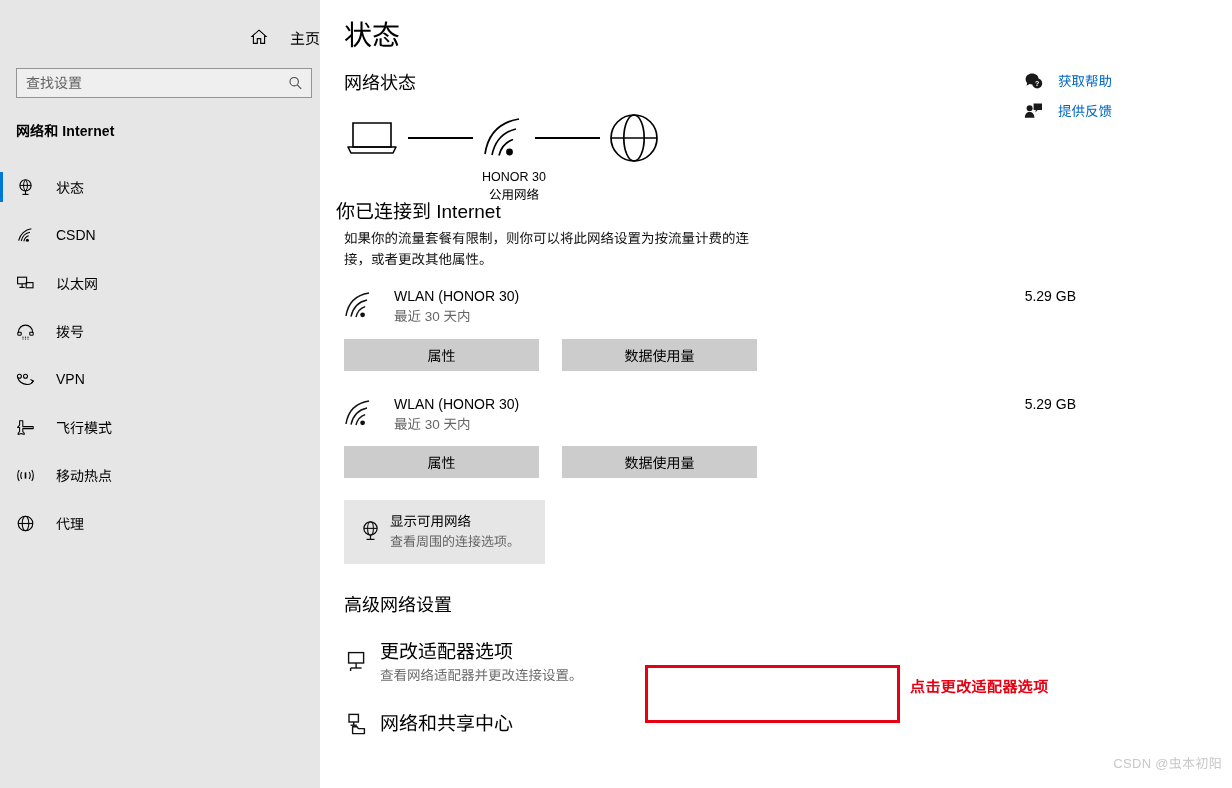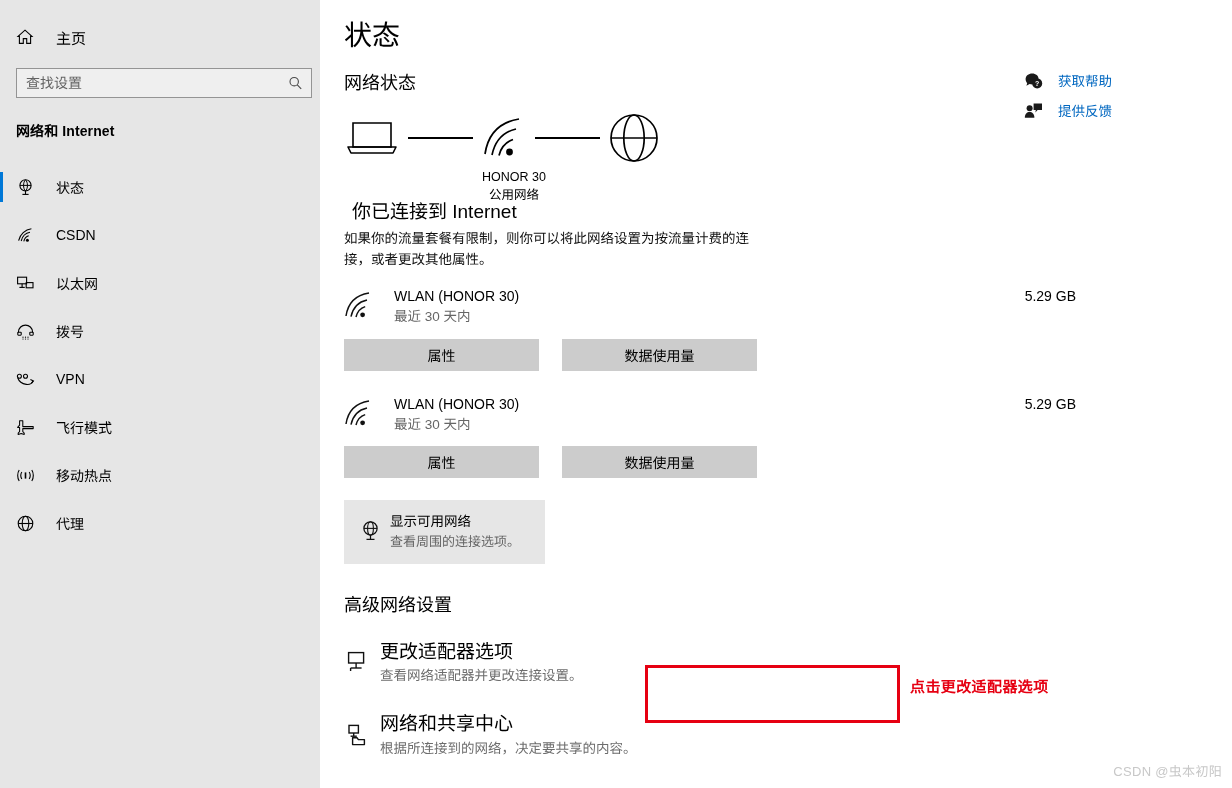--- a/index.html
+++ b/index.html
@@ -19,20 +19,21 @@
   .sidebar {
     width: 320px; height: 788px;
     background: #e6e6e6;
     flex: 0 0 320px;
     position: relative;
   }
   .home-row {
     display: flex; align-items: center;
     height: 34px; margin-top: 20px; padding-left: 16px;
     cursor: default;
+    justify-content: flex-end;
   }
   .home-row .ico { width: 26px; display: flex; align-items: center; justify-content: flex-start; }
   .home-row .lbl { font-size: 15px; margin-left: 14px; color: #000; }
 
   .search-wrap { padding: 14px 8px 0 16px; }
   .search-box {
     position: relative;
     height: 30px;
     background: #efefef;
     border: 1px solid #949494;
@@ -95,21 +96,21 @@
   .net-caption {
     text-align: center;
     font-size: 12.5px;
     line-height: 1.45;
     width: 140px;
     margin-left: 100px;
     margin-top: 4px;
     color: #000;
   }
 
-  .conn-title { font-size: 19px; padding: 10px 0 0 32px; font-weight: normal; }
+  .conn-title { font-size: 19px; padding: 10px 0 0 16px; font-weight: normal; }
   .conn-desc {
     font-size: 13.5px; line-height: 1.55;
     padding: 6px 0 0 24px;
     max-width: 430px;
     color: #111;
   }
 
   
   .adapter { position: relative; padding: 15px 0 0 24px; }
   .adapter-row { display: flex; align-items: flex-start; position: relative; width: 732px; gap: 10px; }
@@ -166,21 +167,21 @@
     white-space: nowrap;
   }
 
   
   .help-panel { position: absolute; right: 18px; top: 60px; width: 190px; }
   .help-link { display: flex; align-items: flex-end; height: 30px; cursor: default; }
   .help-ico { width: 26px; flex: 0 0 26px; line-height: 0; }
   .help-lbl { font-size: 13.5px; color: #0067c0; margin-left: 8px; }
 
   .watermark {
-    position: absolute; right: 10px; bottom: 8px;
+    position: absolute; right: 10px; bottom: 16px;
     font-size: 13px; color: #c8c8c8;
     letter-spacing: 0.3px;
     white-space: nowrap;
   }
 </style>
 </head>
 <body>
 
 <div class="app">
 
@@ -443,21 +444,20 @@
       <span class="adv-ico">
         <svg width="26" height="24" viewBox="0 0 26 24">
           <rect x="5" y="2.4" width="9.4" height="7.6" fill="none" stroke="#111" stroke-width="1.4"></rect>
           <line x1="9.7" y1="10" x2="9.7" y2="13.2" stroke="#111" stroke-width="1.4"></line>
           <line x1="6.6" y1="13.2" x2="12.8" y2="13.2" stroke="#111" stroke-width="1.4"></line>
           <path d="M8.6 14.8 H13 L14.4 16.6 H20.4 V21.6 H8.6 Z" fill="none" stroke="#111" stroke-width="1.4" stroke-linejoin="round"></path>
         </svg>
       </span>
       <span>
         <div class="adv-title2">网络和共享中心</div>
-        <div class="adv-sub">根据所连接到的网络，决定要共享的内容。</div>
       </span>
     </div>
 
     <div class="help-panel">
       <div class="help-link">
         <span class="help-ico">
           <svg width="19" height="18" viewBox="0 0 19 18">
             <path d="M1.6 7 C1.6 3.6 4.6 1.4 8.2 1.4 C11.8 1.4 14.6 3.6 14.6 7 C14.6 10.4 11.8 12.4 8.2 12.4 C7.2 12.4 6.4 12.3 5.6 12.1 L2.4 13.8 L3.2 11.2 C2.2 10.1 1.6 8.7 1.6 7 Z" fill="#1a1a1a"></path>
             <circle cx="13.2" cy="11.4" r="5" fill="#1a1a1a"></circle>
             <text x="13.2" y="14.2" font-size="7" font-family="Liberation Sans, sans-serif" fill="#fff" text-anchor="middle" font-weight="bold">?</text>

